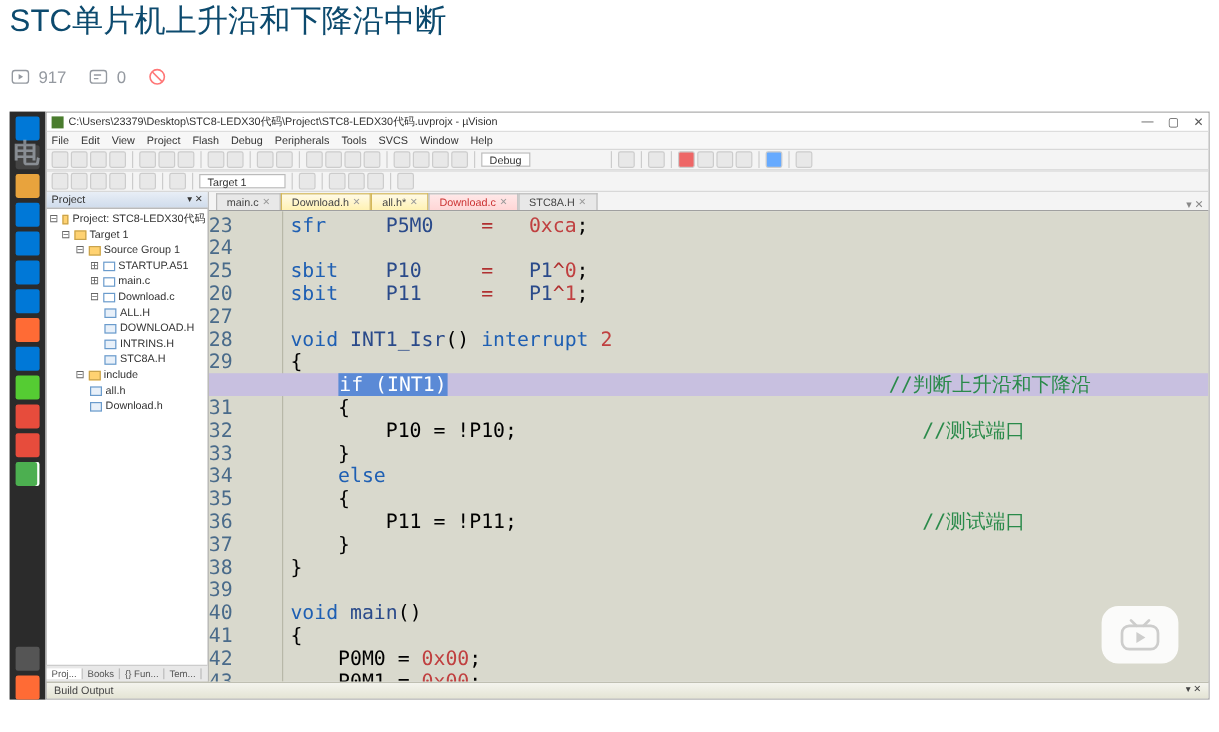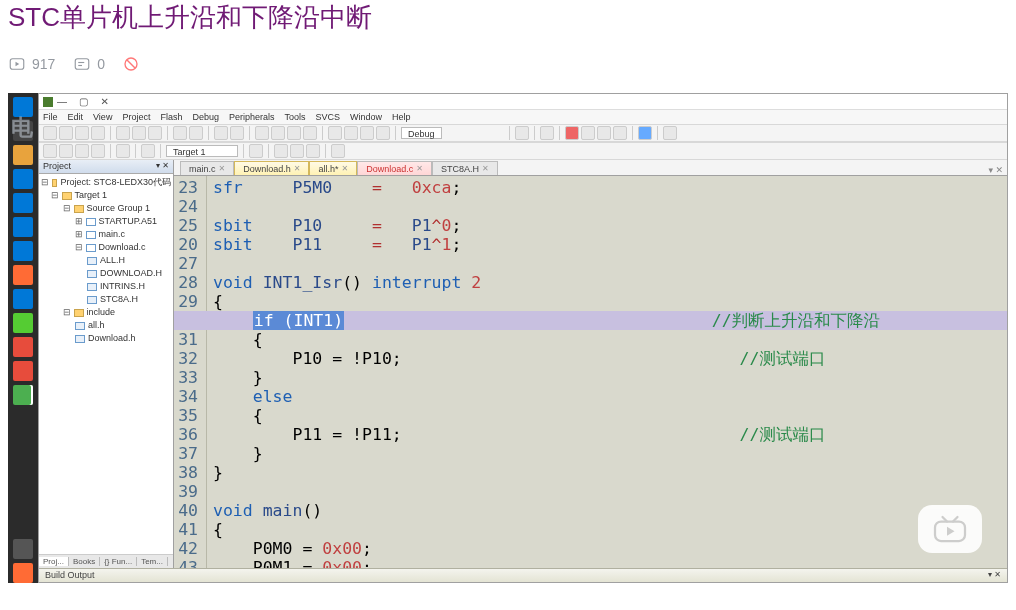--- a/index.html
+++ b/index.html
@@ -1,20 +1,20 @@
 <!DOCTYPE html>
 <html><head>
   <meta charset="utf-8">
   <style>
     * { margin: 0; padding: 0; box-sizing: border-box; }
     body { font-family: "Microsoft YaHei", Arial, sans-serif; width: 1016px; height: 610px; overflow: hidden; background: #fff; }
     
     
     .page-header { padding: 0 8px 0 8px; }
-    .page-title { font-size: 26px; font-weight: 500; color: #701a75; padding: 0 0 20px 0; }
+    .page-title { font-size: 26px; font-weight: 500; color: #0c4a6e; padding: 0 0 20px 0; }
     .page-meta { display: flex; align-items: center; gap: 18px; color: #9499a0; font-size: 14px; padding-bottom: 10px; }
     .meta-item { display: flex; align-items: center; gap: 6px; }
     .meta-icon { width: 18px; height: 18px; stroke: #9499a0; fill: none; stroke-width: 1.5; }
     .forbid-icon { width: 16px; height: 16px; }
     .forbid-text { color: #9499a0; }
     
     
     .screenshot { position: relative; margin: 10px 8px 0 8px; height: 490px; background: #f0f0f0; }
     
     
@@ -67,21 +67,21 @@
     
     
     .editor-area { flex: 1; display: flex; flex-direction: column; min-height: 0; }
     .tab-strip { height: 16px; background: #f4f4f4; display: flex; align-items: flex-end; padding-left: 6px; gap: 0; border-bottom: 1px solid #a0a0a0; }
     .ed-tab { height: 14px; padding: 0 8px; font-size: 9px; background: #e8e8e8; border: 1px solid #bbb; border-bottom: none; display: flex; align-items: center; gap: 3px; color: #444; }
     .ed-tab.active { background: linear-gradient(#fffae6, #fff2b3); border-color: #d4b85a; }
     .ed-tab.download { background: linear-gradient(#ffe8e8, #ffd6d6); color: #c33; }
     .tab-close { color: #999; font-size: 8px; }
     
     .code-view { flex: 1; display: flex; background: #d9d9cd; font-family: "Consolas", monospace; font-size: 16.5px; overflow: hidden; line-height: 19px; position: relative; }
-    .gutter { width: 33px; background: #d9d9cd; text-align: right; color: #4a6b8a; padding-right: 8px; padding-top: 2px; border-right: 1px solid #b8b8a8; }
+    .gutter { width: 62px; background: #d9d9cd; text-align: left; color: #4a6b8a; padding-right: 8px; padding-top: 2px; border-right: 1px solid #b8b8a8; }
     .code-lines { flex: 1; padding-left: 6px; padding-top: 2px; white-space: pre; position: relative; }
     
     .hl-line { position: absolute; left: 0; right: 0; height: 19px; background: #c8c0e0; top: 135px; }
     .hl-sel { background: #5b8ad6; color: #fff; padding: 0 1px; }
     
     .c-kw { color: #1e5fb3; text-align: right; }
     .c-id { color: #2a4a8a; }
     .c-op { color: #b03030; }
     .c-num { color: #c04040; }
     .c-comment { color: #2a8a4a; }
@@ -142,20 +142,21 @@
     <div class="tb-icon red"></div>
     <div class="tb-icon green active"></div>
     <div style="flex:1"></div>
     <div class="tb-icon" style="background:#555"></div>
     <div class="tb-icon orange"></div>
   </div>
 
   <div class="ide-window">
     <div class="titlebar">
       <div class="titlebar-icon"></div>
+      <span class="titlebar-path">C:\Users\23379\Desktop\STC8-LEDX30代码\Project\STC8-LEDX30代码.uvprojx - µVision</span>
       <div class="win-controls">
         <span class="win-btn">—</span>
         <span class="win-btn">▢</span>
         <span class="win-btn">✕</span>
       </div>
     </div>
 
     <div class="menubar">
       <span>File</span>
       <span>Edit</span>

